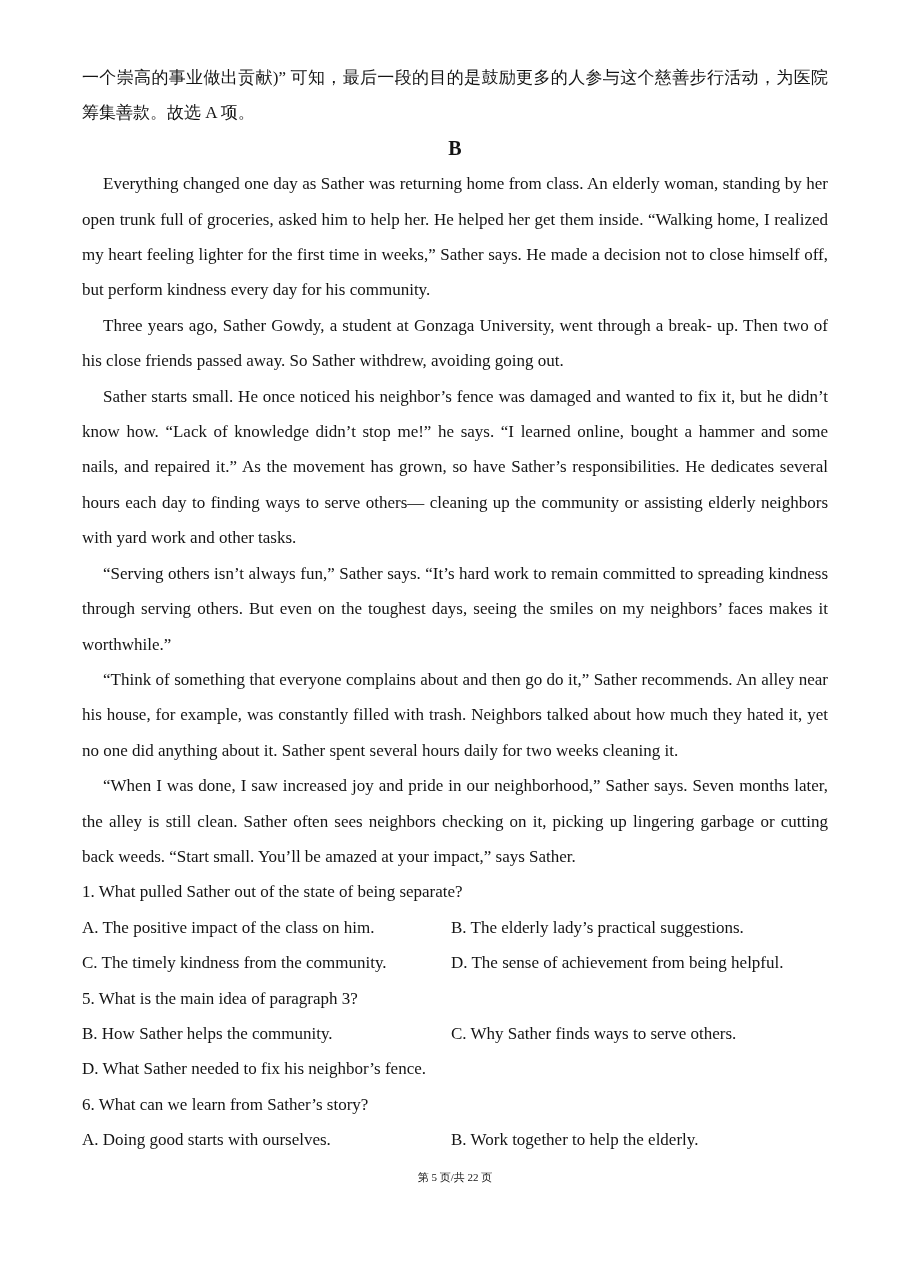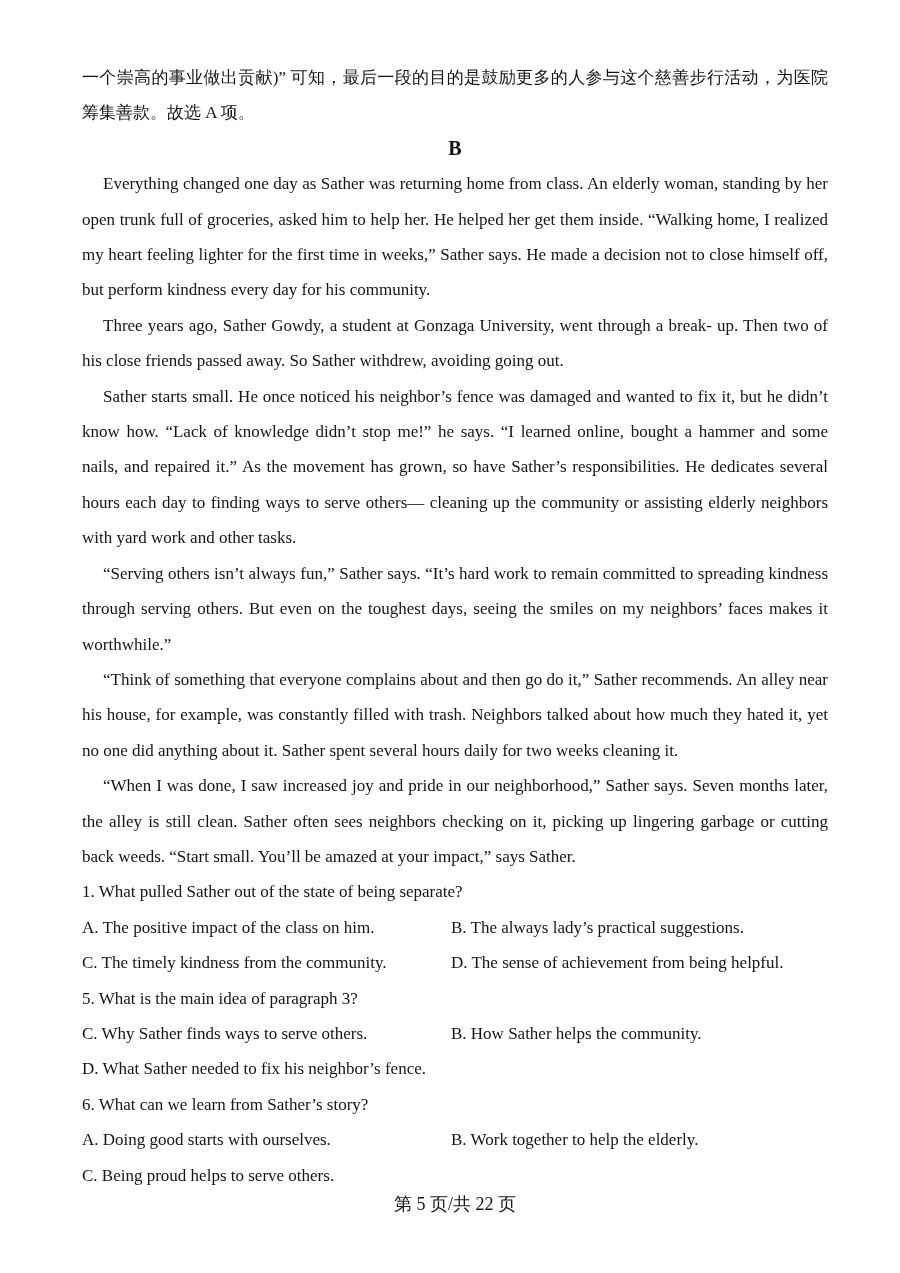--- a/index.html
+++ b/index.html
@@ -34,23 +34,23 @@
   }
   .question-block { margin: 0; }
   .stem { margin: 0; }
   .opts {
     display: grid;
     grid-template-columns: 369px 1fr;
   }
   .opt { display: block; }
   .page-footer {
     text-align: center;
-    font-size: 18px;
+    font-size: 11px;
     line-height: 22px;
-    margin-top: 0;
+    margin-top: 8px;
   }
 </style>
 </head>
 <body>
 
 <div class="page">
 
   <p class="cn-para">一个崇高的事业做出贡献)” 可知，最后一段的目的是鼓励更多的人参与这个慈善步行活动，为医院筹集善款。故选 A 项。</p>
 
   <div class="section-label">B</div>
@@ -59,39 +59,38 @@
   <p class="para">Three years ago, Sather Gowdy, a student at Gonzaga University, went through a break- up. Then two of his close friends passed away. So Sather withdrew, avoiding going out.</p>
   <p class="para">Sather starts small. He once noticed his neighbor’s fence was damaged and wanted to fix it, but he didn’t know how. “Lack of knowledge didn’t stop me!” he says. “I learned online, bought a hammer and some nails, and repaired it.” As the movement has grown, so have Sather’s responsibilities. He dedicates several hours each day to finding ways to serve others— cleaning up the community or assisting elderly neighbors with yard work and other tasks.</p>
   <p class="para">“Serving others isn’t always fun,” Sather says. “It’s hard work to remain committed to spreading kindness through serving others. But even on the toughest days, seeing the smiles on my neighbors’ faces makes it worthwhile.”</p>
   <p class="para">“Think of something that everyone complains about and then go do it,” Sather recommends. An alley near his house, for example, was constantly filled with trash. Neighbors talked about how much they hated it, yet no one did anything about it. Sather spent several hours daily for two weeks cleaning it.</p>
   <p class="para">“When I was done, I saw increased joy and pride in our neighborhood,” Sather says. Seven months later, the alley is still clean. Sather often sees neighbors checking on it, picking up lingering garbage or cutting back weeds. “Start small. You’ll be amazed at your impact,” says Sather.</p>
 
   <div class="question-block">
     <p class="stem">1. What pulled Sather out of the state of being separate?</p>
     <div class="opts">
       <span class="opt">A. The positive impact of the class on him.</span>
-      <span class="opt">B. The always lady’s practical suggestions.</span>
+      <span class="opt">B. The elderly lady’s practical suggestions.</span>
       <span class="opt">C. The timely kindness from the community.</span>
       <span class="opt">D. The sense of achievement from being helpful.</span>
     </div>
   </div>
 
   <div class="question-block">
     <p class="stem">5. What is the main idea of paragraph 3?</p>
     <div class="opts">
+      <span class="opt">B. How Sather helps the community.</span>
       <span class="opt">C. Why Sather finds ways to serve others.</span>
-      <span class="opt">B. How Sather helps the community.</span>
       <span class="opt">D. What Sather needed to fix his neighbor’s fence.</span>
     </div>
   </div>
 
   <div class="question-block">
     <p class="stem">6. What can we learn from Sather’s story?</p>
     <div class="opts">
       <span class="opt">A. Doing good starts with ourselves.</span>
       <span class="opt">B. Work together to help the elderly.</span>
-      <span class="opt">C. Being proud helps to serve others.</span>
     </div>
   </div>
 
   <div class="page-footer">第 5 页/共 22 页</div>
 
 </div>
 
 </body></html>

